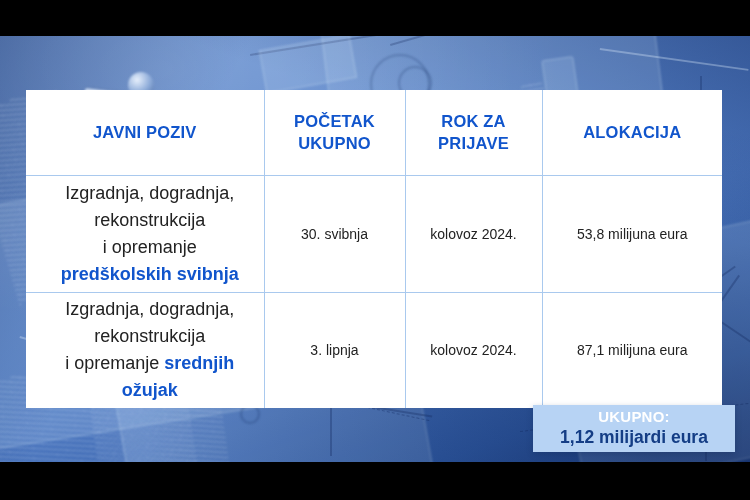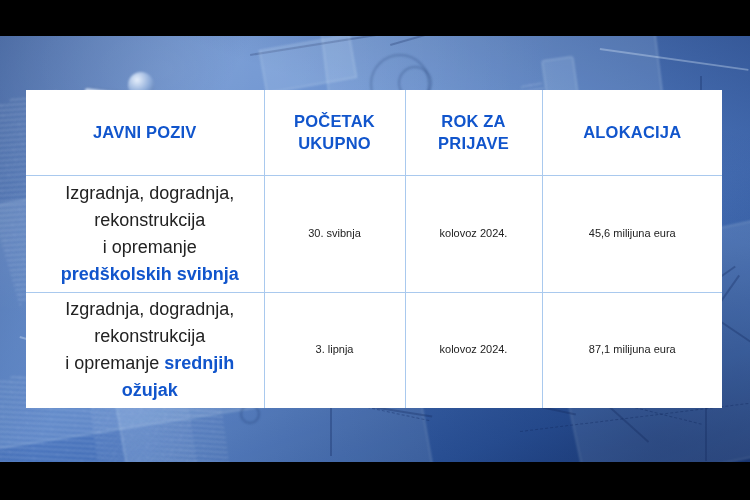--- a/index.html
+++ b/index.html
@@ -171,21 +171,21 @@
     line-height: 1.45;
     height: 66px;
   }
   #info-table tbody td.desc {
     font-size: 18px;
     line-height: 1.5;
     padding-left: 24px;
     padding-right: 14px;
   }
   #info-table tbody td.val {
-    font-size: 11px;
+    font-size: 14px;
   }
   .hl {
     color: #1155cc;
     font-weight: bold;
   }
 
   
   col.c1 { width: 238px; }
   col.c2 { width: 141px; }
   col.c3 { width: 137px; }
@@ -306,35 +306,39 @@
       </thead>
       <tbody>
 
         <tr>
           <td class="desc">
             <span>Izgradnja, dogradnja, rekonstrukcija</span><br>
             <span>i opremanje </span><span class="hl">predškolskih svibnja</span>
           </td>
           <td class="val">30. svibnja</td>
           <td class="val">kolovoz 2024.</td>
-          <td class="val">45,6 milijuna eura</td>
+          <td class="val">53,8 milijuna eura</td>
         </tr>
 
 
         <tr>
           <td class="desc">
             <span>Izgradnja, dogradnja, rekonstrukcija</span><br>
             <span>i opremanje </span><span class="hl">srednjih ožujak</span>
           </td>
           <td class="val">3. lipnja</td>
           <td class="val">kolovoz 2024.</td>
           <td class="val">87,1 milijuna eura</td>
         </tr>
 
       </tbody>
     </table>
   </div>
 
+  <div id="total-badge">
+    <div id="total-label">UKUPNO:</div>
+    <div id="total-value">1,12 milijardi eura</div>
+  </div>
 
   <div class="letterbox" id="bar-top"></div>
   <div class="letterbox" id="bar-bottom"></div>
 
 </div>
 
 </body></html>

